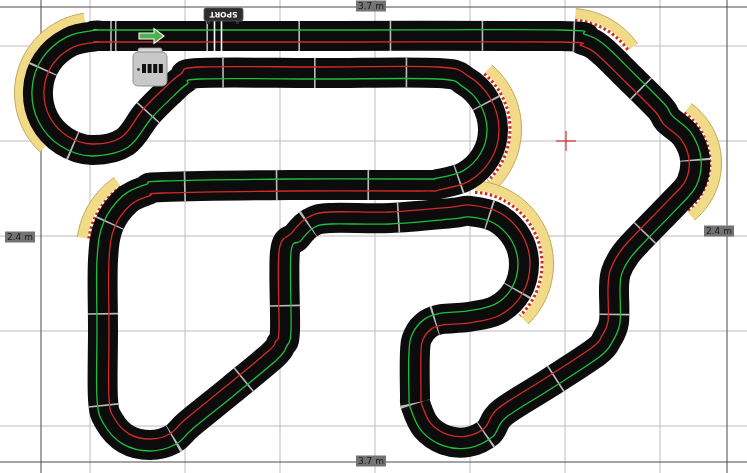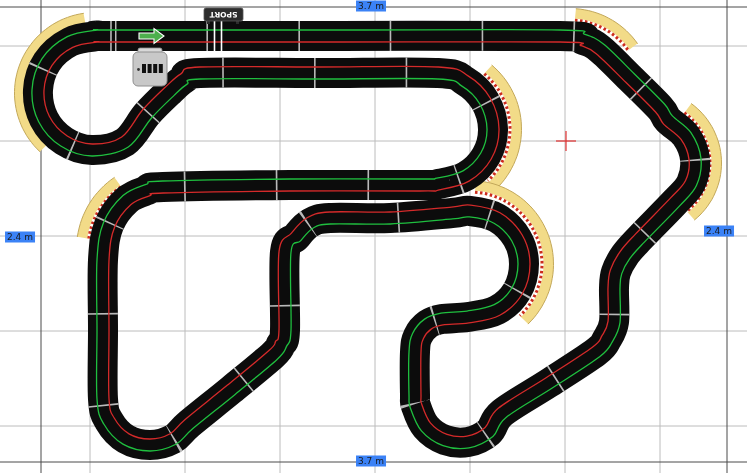--- a/index.html
+++ b/index.html
@@ -1,19 +1,19 @@
 <!DOCTYPE html>
 <html><head>
 <meta charset="utf-8">
 <style>
   html,body{margin:0;padding:0;background:#fff;}
   .stage{position:relative;width:747px;height:473px;background:#ffffff;overflow:hidden;
          font-family:"DejaVu Sans",sans-serif;}
   .stage svg{position:absolute;left:0;top:0;}
-  .dim-label{position:absolute;transform:translate(-50%,-50%);background:#3b82f6;
+  .dim-label{position:absolute;transform:translate(-50%,-50%);background:#737373;
              padding:0 2px;font-size:9px;color:#1a1a1a;white-space:nowrap;line-height:11px;}
 </style>
 </head>
 <body>
 
 <div class="stage">
   <svg id="scene" width="747" height="473" viewBox="0 0 747 473">
       <line x1="90" y1="0" x2="90" y2="473" stroke="#bcbcbc" stroke-width="1"></line>
       <line x1="185" y1="0" x2="185" y2="473" stroke="#bcbcbc" stroke-width="1"></line>
       <line x1="280" y1="0" x2="280" y2="473" stroke="#bcbcbc" stroke-width="1"></line>

